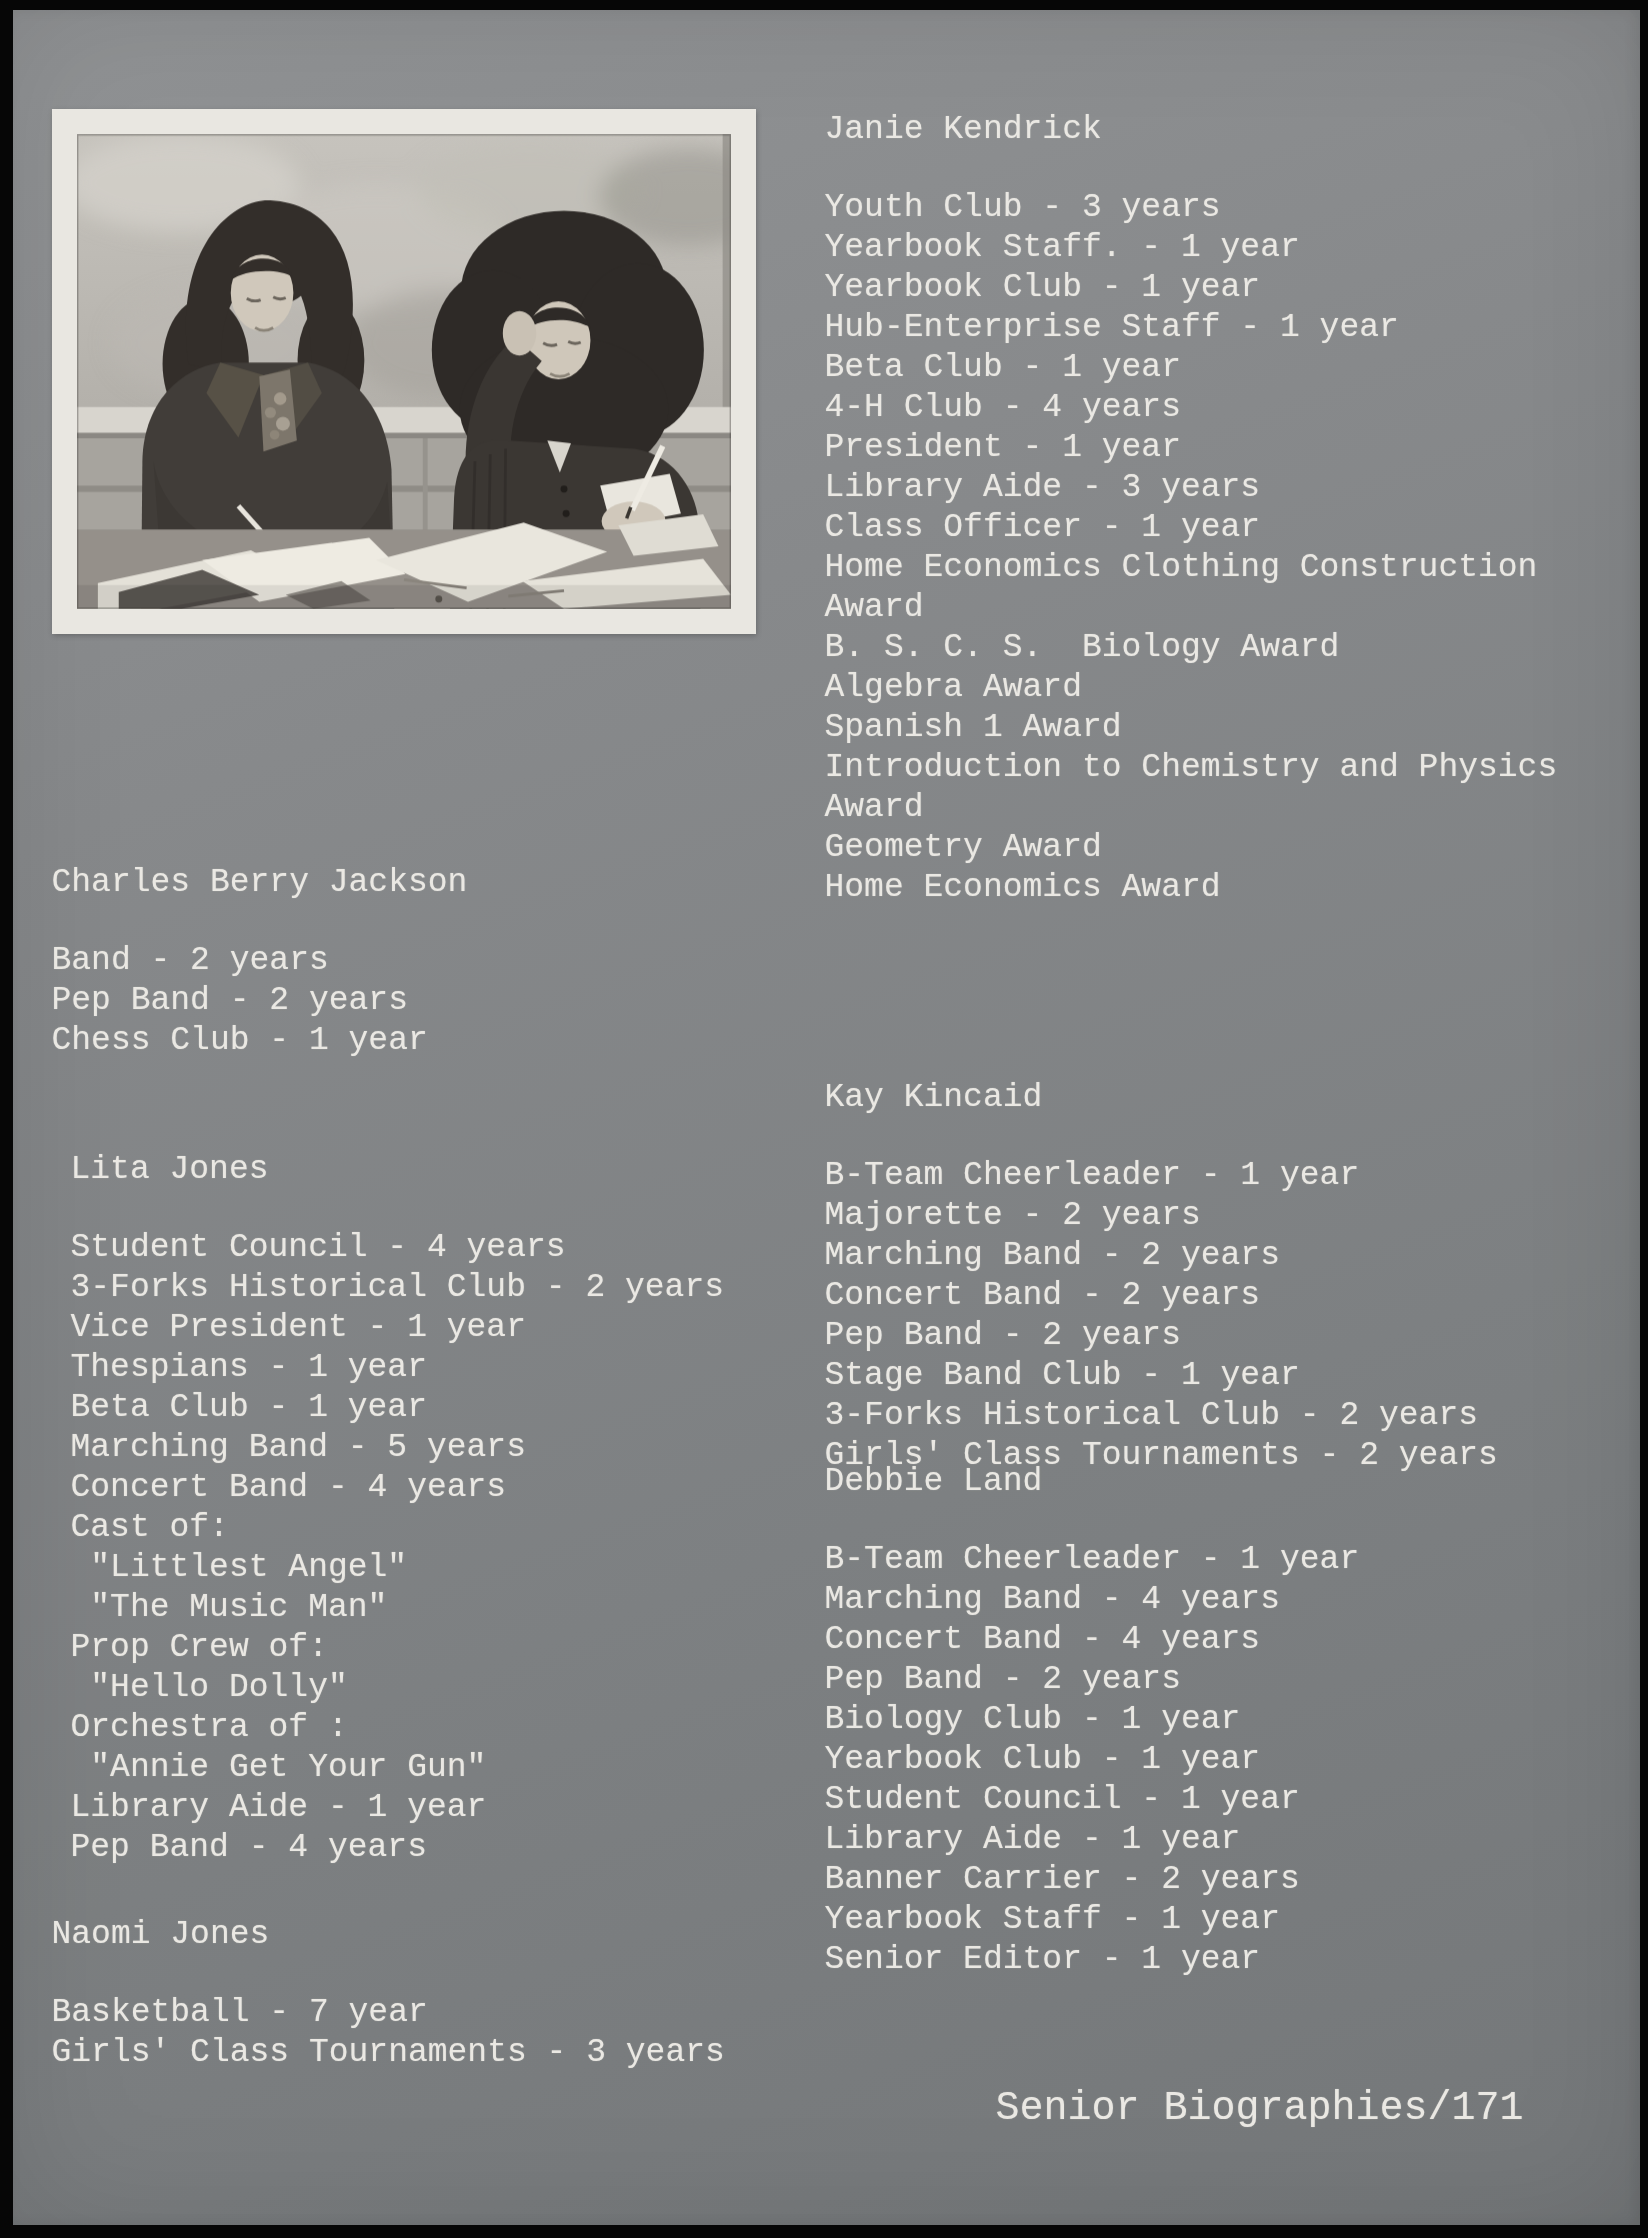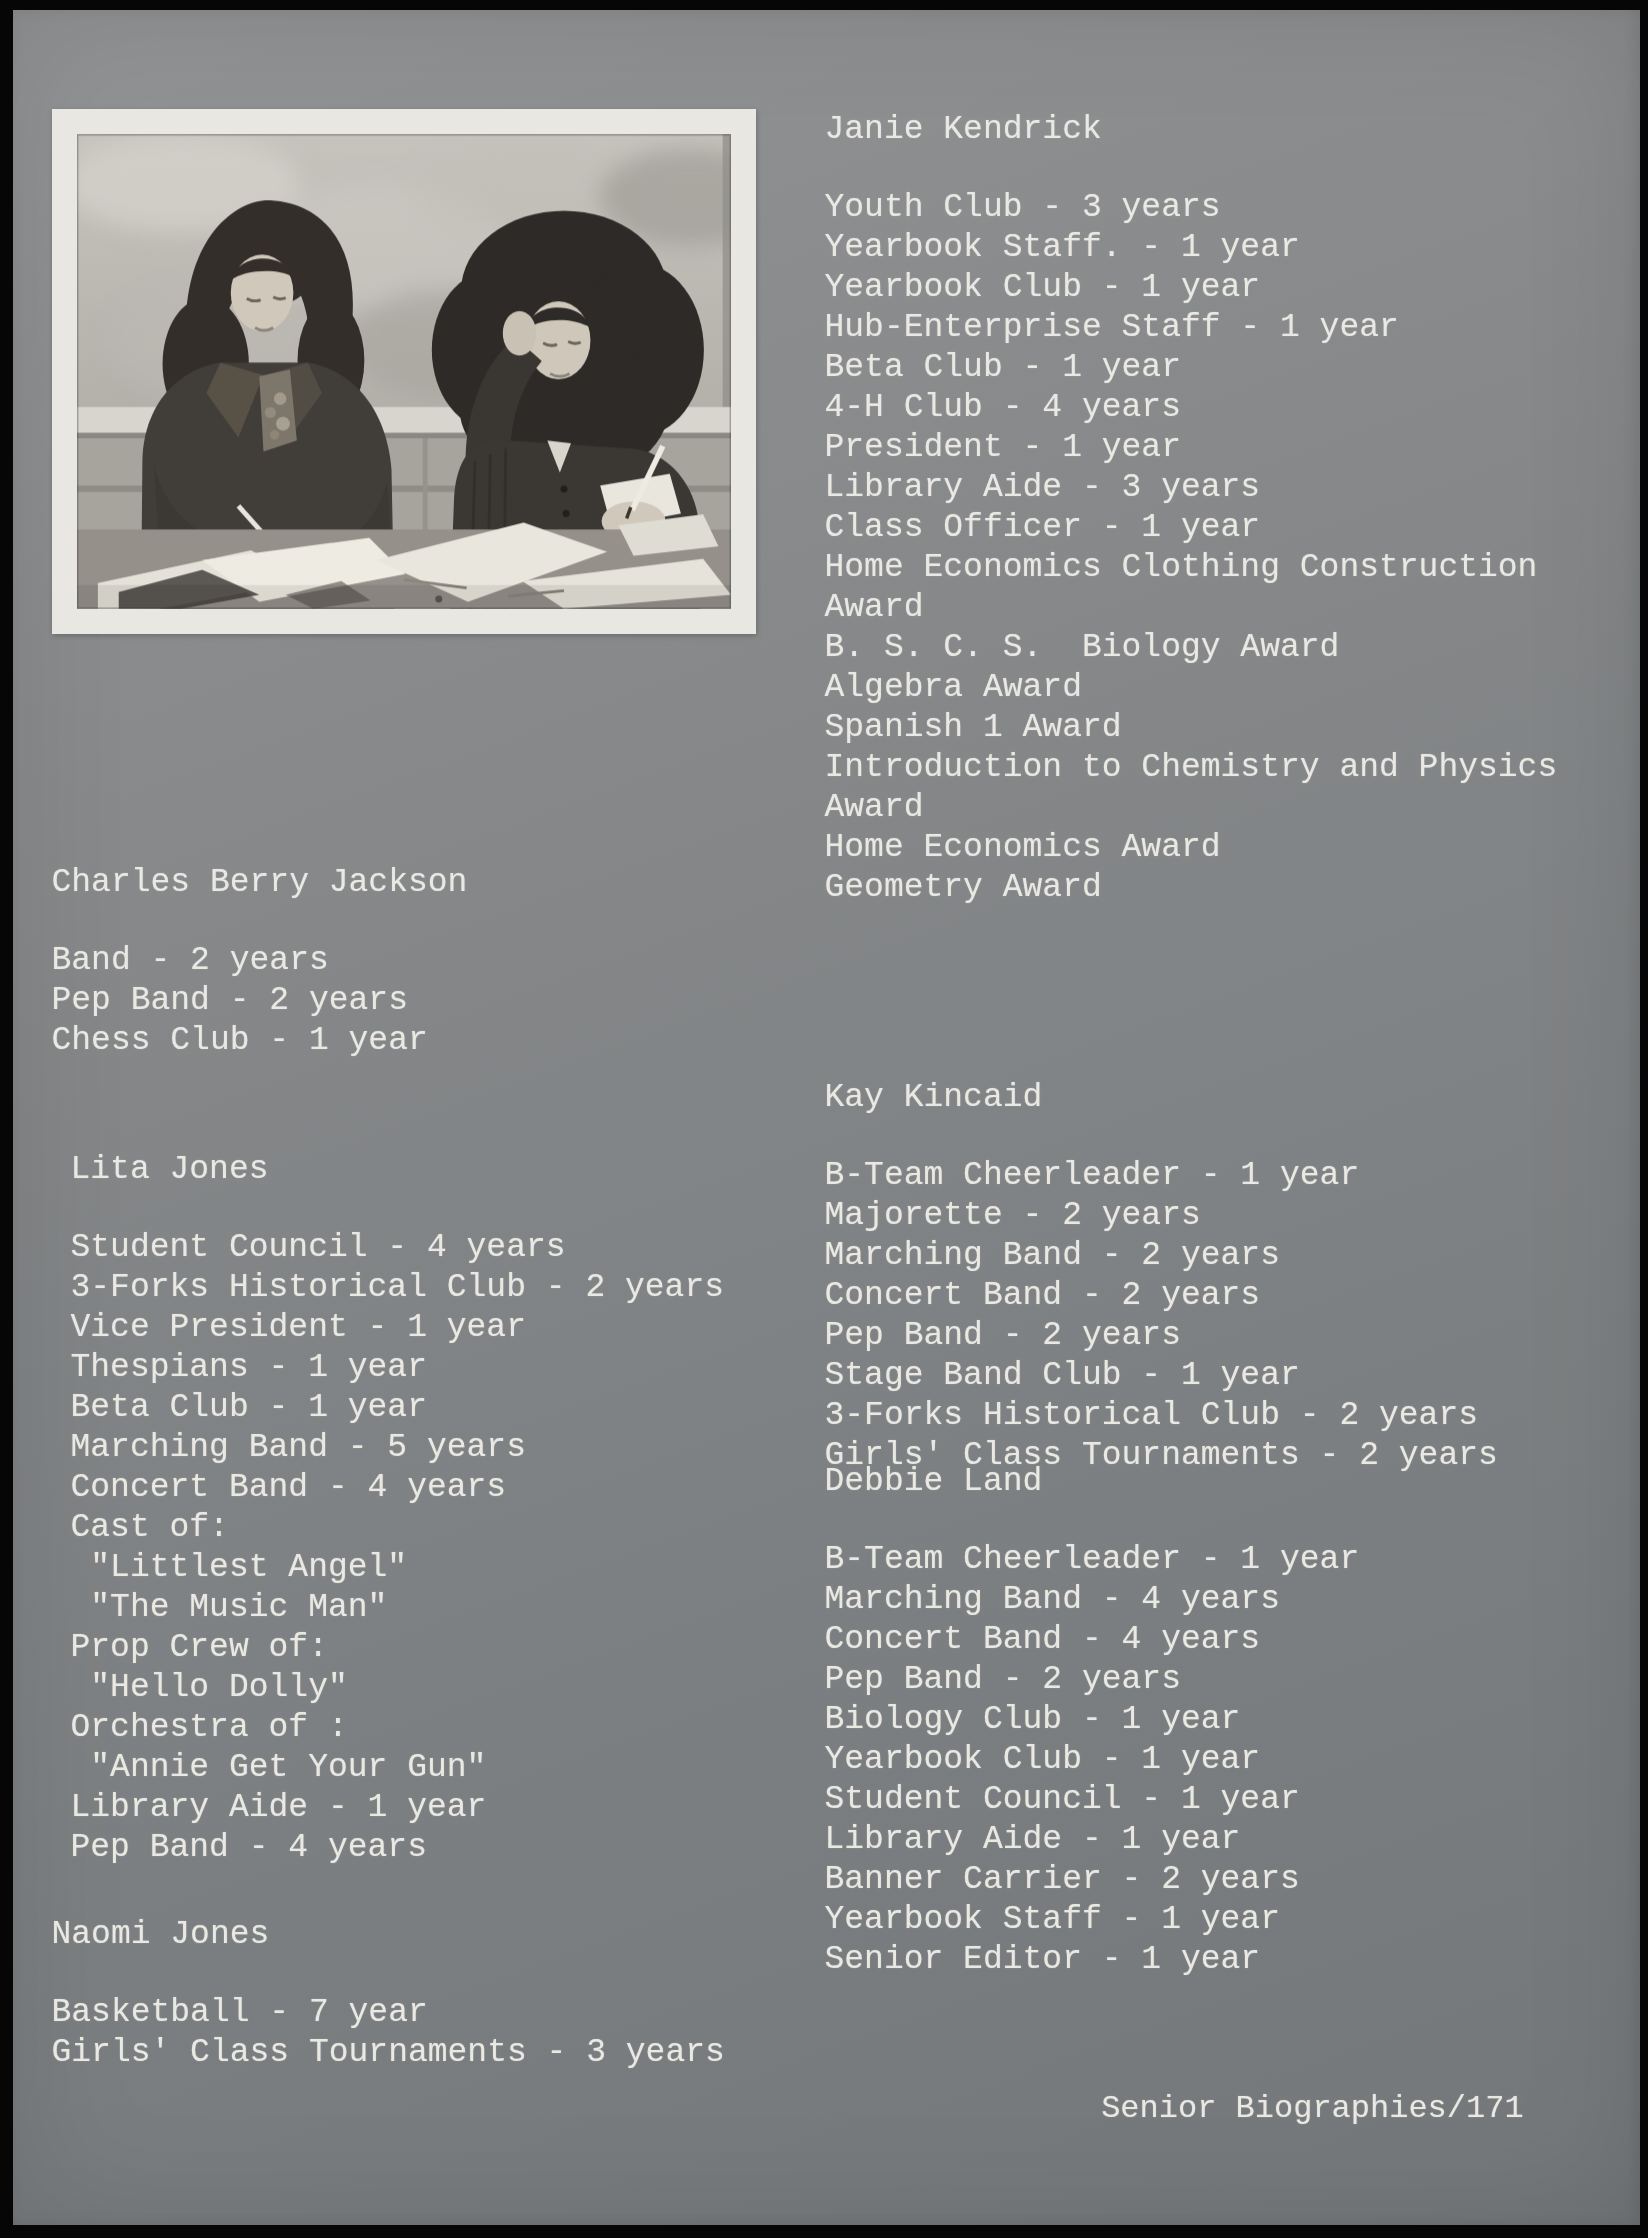--- a/index.html
+++ b/index.html
@@ -25,21 +25,21 @@
     box-shadow:1.4px 2.1px 5.6px rgba(0,0,0,0.25);
   }
   .photo-frame svg{display:block;width:654px;height:475px;}
   .caption{position:absolute;left:39px;top:653px;width:752px;}
   .cap-line{
     font-size:31px;line-height:38px;color:#eae8e3;white-space:pre;
     text-shadow:0 0 1.4px rgba(245,245,240,0.35);
   }
   .footer{
     position:absolute;top:2079px;right:116px;
-    font-size:32px;line-height:39px;color:#eae8e3;white-space:pre;
+    font-size:40px;line-height:39px;color:#eae8e3;white-space:pre;
     text-shadow:0 0 1.4px rgba(245,245,240,0.35);
   }
 </style>
 </head>
 <body>
 
 <div class="paper">
 
   <div class="photo-frame">
     <svg viewBox="0 0 940 682" xmlns="http://www.w3.org/2000/svg">
@@ -209,22 +209,22 @@
         <div class="line">President - 1 year</div>
         <div class="line">Library Aide - 3 years</div>
         <div class="line">Class Officer - 1 year</div>
         <div class="line">Home Economics Clothing Construction</div>
         <div class="line">Award</div>
         <div class="line">B. S. C. S.  Biology Award</div>
         <div class="line">Algebra Award</div>
         <div class="line">Spanish 1 Award</div>
         <div class="line">Introduction to Chemistry and Physics</div>
         <div class="line">Award</div>
+        <div class="line">Geometry Award</div>
         <div class="line">Home Economics Award</div>
-        <div class="line">Geometry Award</div>
       </div>
   </div>
 
   <div class="section" style="left:812px;top:1020px;margin-top:48px;">
     <div class="sec-name">Kay Kincaid</div>
     <div class="sec-items">
         <div class="line">B-Team Cheerleader - 1 year</div>
         <div class="line">Majorette - 2 years</div>
         <div class="line">Marching Band - 2 years</div>
         <div class="line">Concert Band - 2 years</div>

